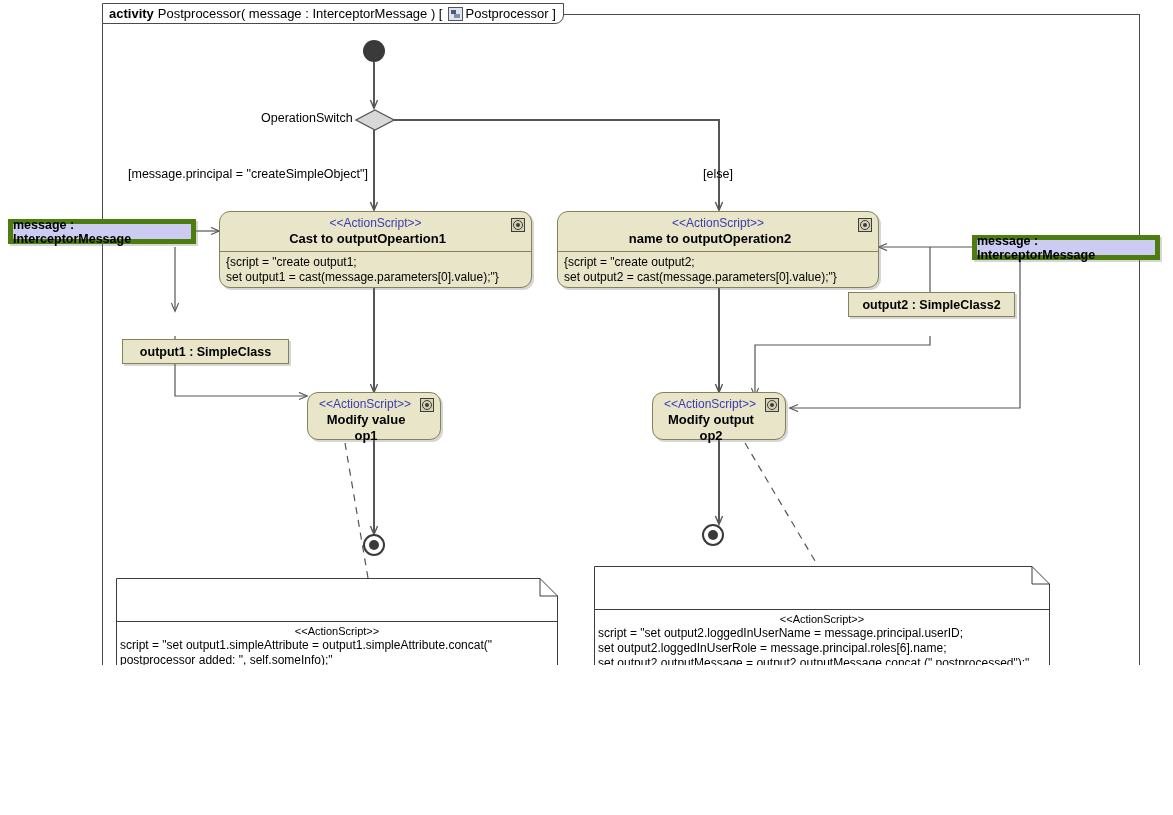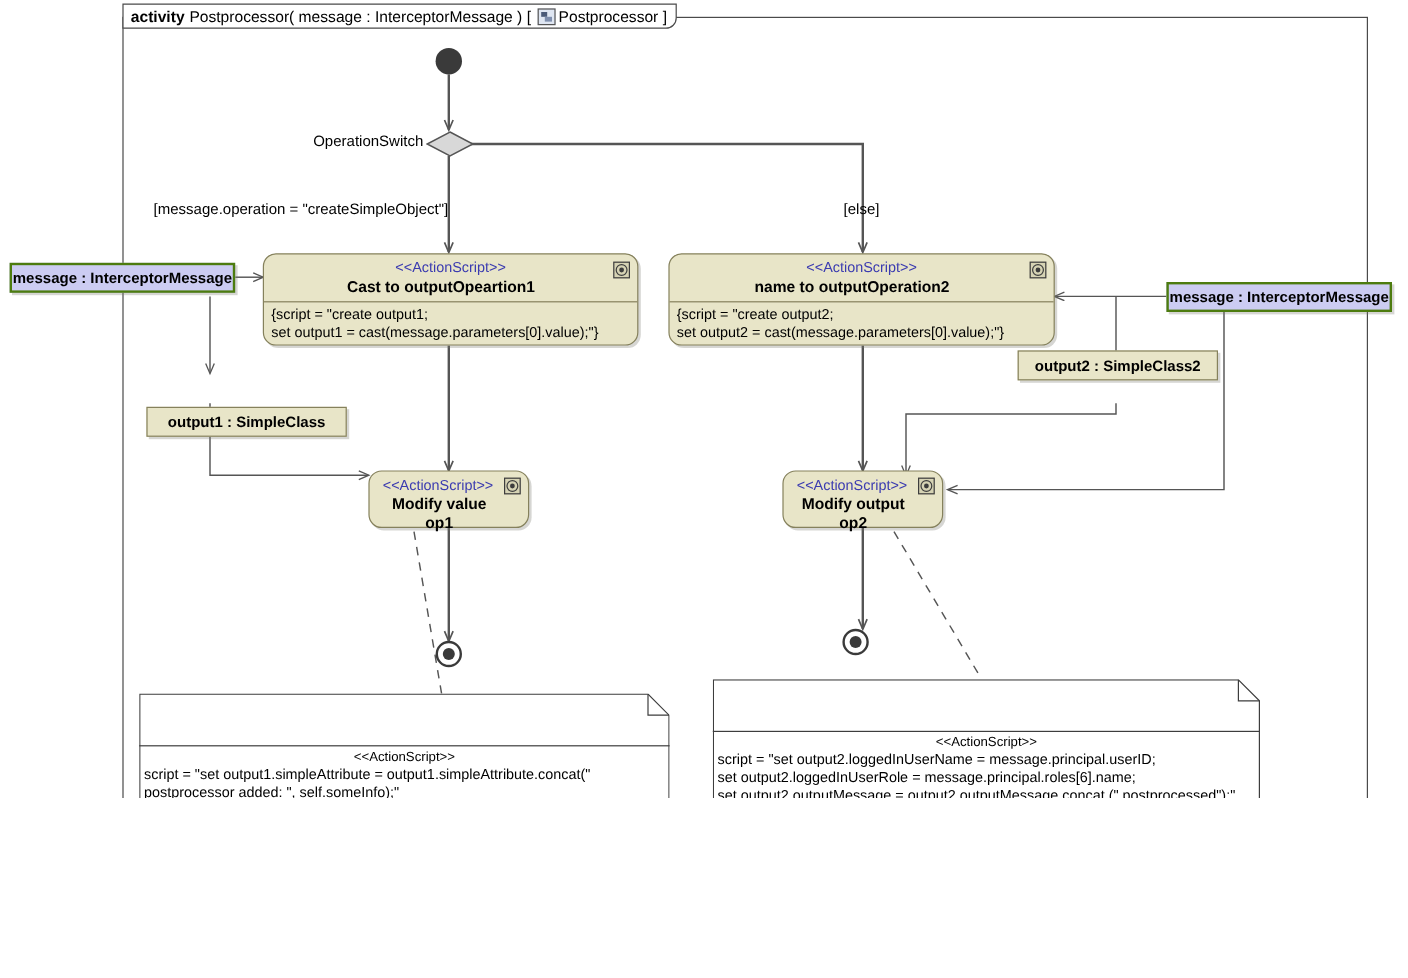--- a/index.html
+++ b/index.html
@@ -153,21 +153,21 @@
     font-size: 12.5px;
     color: #000;
     display: flex;
     align-items: center;
     justify-content: center;
     box-shadow: 2px 2px 0 rgba(120,120,110,0.30);
   }
   .pin {
     position: absolute;
     box-sizing: border-box;
-    border: 2px solid #4d7c0f;
+    border: 5px solid #4d7c0f;
     background: #ccccf2;
     font-weight: bold;
     font-size: 12.5px;
     color: #000;
     display: flex;
     align-items: center;
     justify-content: center;
     box-shadow: 2px 2px 0 rgba(120,120,110,0.30);
   }
 
@@ -301,21 +301,21 @@
     <span class="mini-icon"></span>
     <span>Postprocessor ]</span>
   </div>
 
   <div class="initial" style="left:363px; top:40px;"></div>
 
   <svg style="position:absolute; left:355px; top:109px; width:40px; height:22px;" viewBox="0 0 40 22">
     <polygon points="20,1 39,11 20,21 1,11" fill="#d8d8d8" stroke="#555555" stroke-width="1.2"></polygon>
   </svg>
   <div class="lbl" style="left:261px; top:111px;">OperationSwitch</div>
-  <div class="lbl" style="left:128px; top:167px;">[message.operation = "createSimpleObject"]</div>
+  <div class="lbl" style="left:128px; top:167px;">[message.principal = "createSimpleObject"]</div>
   <div class="lbl" style="left:703px; top:167px;">[else]</div>
 
   <div class="final" style="left:363px; top:534px;"></div>
   <div class="final" style="left:702px; top:524px;"></div>
 
   <div class="node action" style="left:219px; top:211px; width:313px; height:77px;">
     <div class="stereo">&lt;&lt;ActionScript&gt;&gt;</div>
     <div class="name">Cast to outputOpeartion1</div>
     <div class="body">
       <div>{script = "create output1;</div>

